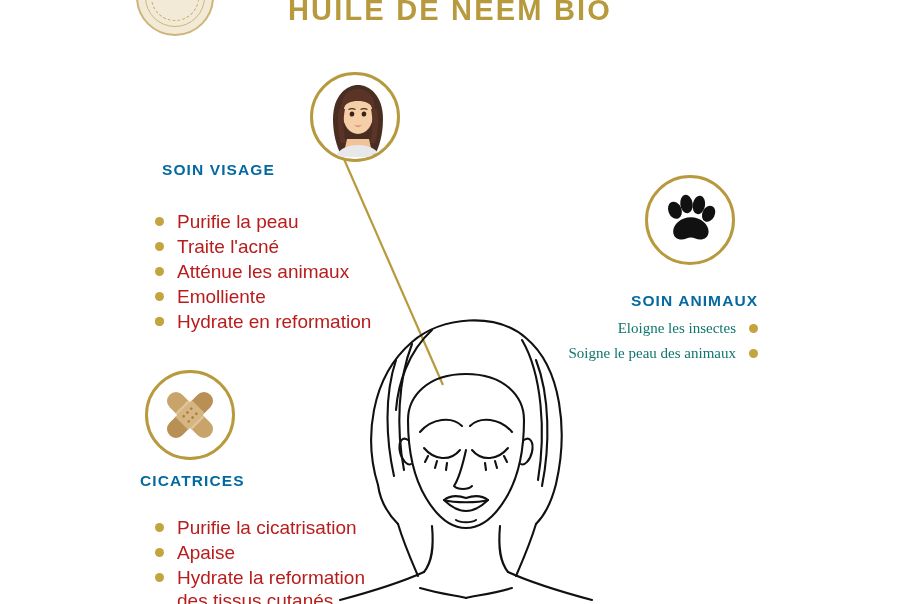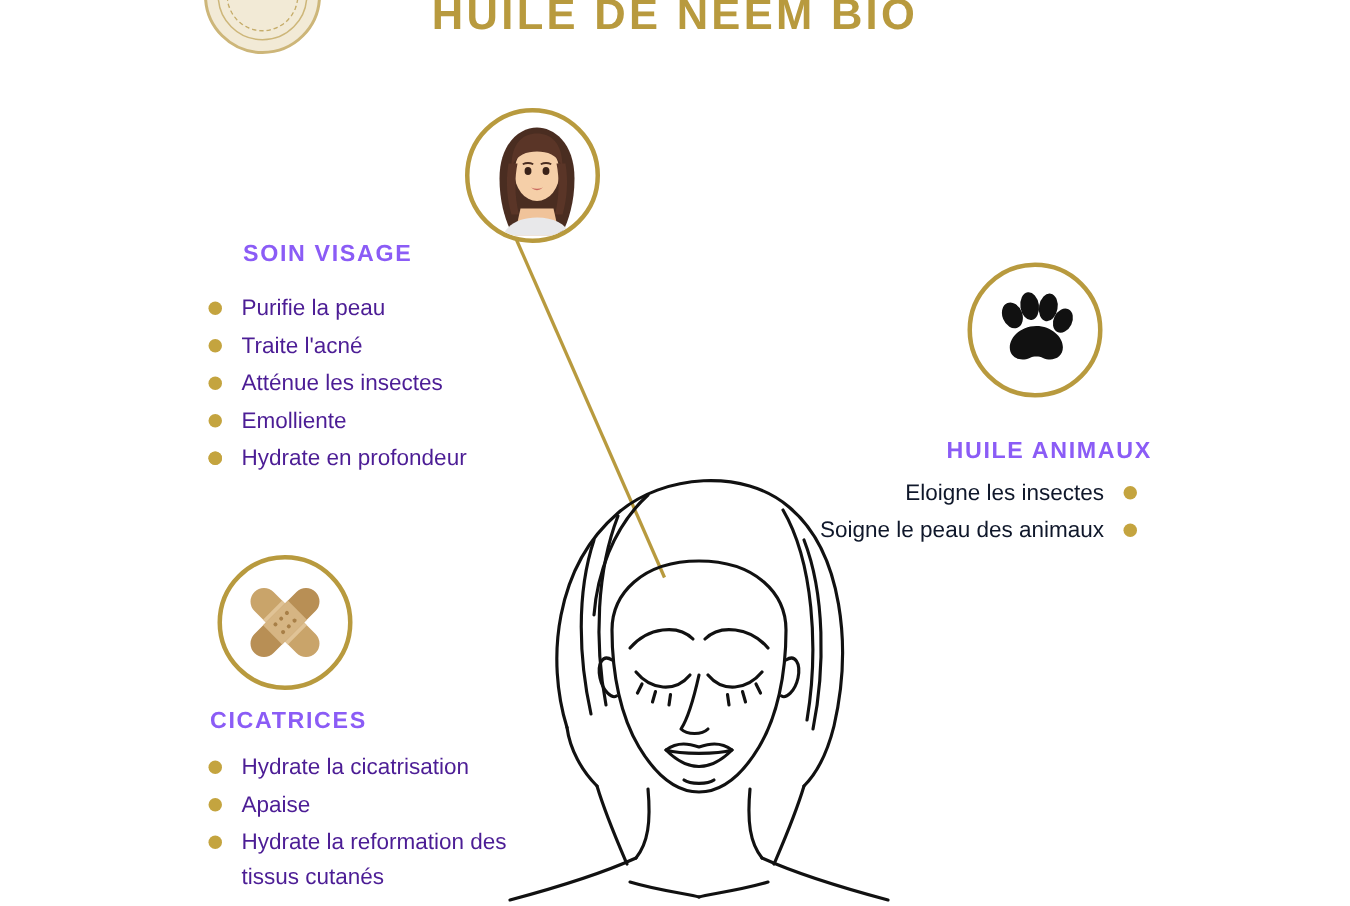--- a/index.html
+++ b/index.html
@@ -103,38 +103,38 @@
     width: 90px;
     height: 90px;
     display: flex;
     align-items: center;
     justify-content: center;
   }
 
   
   .section-heading {
     position: absolute;
-    color: #8b5cf6;
+    color: #0369a1;
     font-weight: 700;
     font-size: 15.5px;
     letter-spacing: 1.1px;
     white-space: nowrap;
   }
   #visage-heading { left: 162px; top: 161px; }
   #animaux-heading { left: 631px; top: 292px; }
   #cicatrices-heading { left: 140px; top: 472px; }
 
   
   .bullet-list {
     position: absolute;
     list-style: none;
-    margin: 0;
+    margin: 16px;
     padding: 0;
-    font-size: 15px;
-    color: #4c1d95;
+    font-size: 19px;
+    color: #b91c1c;
     line-height: 23px;
   }
   .bullet-list li {
     position: relative;
     padding-left: 22px;
     margin: 0 0 2px 0;
     white-space: nowrap;
   }
   .bullet-list li .dot {
     position: absolute;
@@ -150,24 +150,25 @@
 
   
   #animaux-list {
     position: absolute;
     right: 142px;
     top: 317px;
     list-style: none;
     margin: 0;
     padding: 0;
     font-size: 15px;
-    color: #0f172a;
+    color: #0f766e;
     line-height: 23px;
     text-align: right;
     width: 220px;
+    font-family: Liberation Serif, serif;
   }
   #animaux-list li {
     position: relative;
     padding-right: 22px;
     margin: 0 0 2px 0;
   }
   #animaux-list li .dot {
     position: absolute;
     right: 0;
     top: 7px;
@@ -261,35 +262,35 @@
         <circle cx="40" cy="44" r="1.5" fill="#a87f47"></circle>
         <circle cx="46" cy="44" r="1.5" fill="#a87f47"></circle>
       </g>
     </svg>
   </div>
 
   <div class="section-heading" id="visage-heading">SOIN VISAGE</div>
   <ul class="bullet-list" id="visage-list">
     <li><span class="dot"></span><span>Purifie la peau</span></li>
     <li><span class="dot"></span><span>Traite l'acné</span></li>
-    <li><span class="dot"></span><span>Atténue les insectes</span></li>
+    <li><span class="dot"></span><span>Atténue les animaux</span></li>
     <li><span class="dot"></span><span>Emolliente</span></li>
     <li><span class="dot"></span></li>
-    <li><span class="dot"></span><span>Hydrate en profondeur</span></li>
+    <li><span class="dot"></span><span>Hydrate en reformation</span></li>
   </ul>
 
-  <div class="section-heading" id="animaux-heading">HUILE ANIMAUX</div>
+  <div class="section-heading" id="animaux-heading">SOIN ANIMAUX</div>
   <ul id="animaux-list">
     <li><span class="dot"></span><span>Eloigne les insectes</span></li>
     <li class="wrap"><span class="dot"></span><span>Soigne le peau des animaux</span></li>
   </ul>
 
   <div class="section-heading" id="cicatrices-heading">CICATRICES</div>
   <ul class="bullet-list" id="cicatrices-list">
-    <li><span class="dot"></span><span>Hydrate la cicatrisation</span></li>
+    <li><span class="dot"></span><span>Purifie la cicatrisation</span></li>
     <li><span class="dot"></span><span>Apaise</span></li>
     <li class="wrap" style="white-space:normal;width:195px"><span class="dot"></span><span>Hydrate la reformation des tissus cutanés</span></li>
   </ul>
 
   <svg id="woman" viewBox="0 0 340 310" fill="none" stroke="#111111" stroke-width="2.1" stroke-linecap="round" stroke-linejoin="round">
 
     <path d="M78 185 C64 140 70 78 112 42 C142 16 196 12 226 38 C262 68 268 132 256 184 C250 208 242 218 236 224"></path>
     <path d="M78 185 C80 200 88 214 98 224"></path>
 
     <path d="M96 60 C84 96 86 140 94 176"></path>

